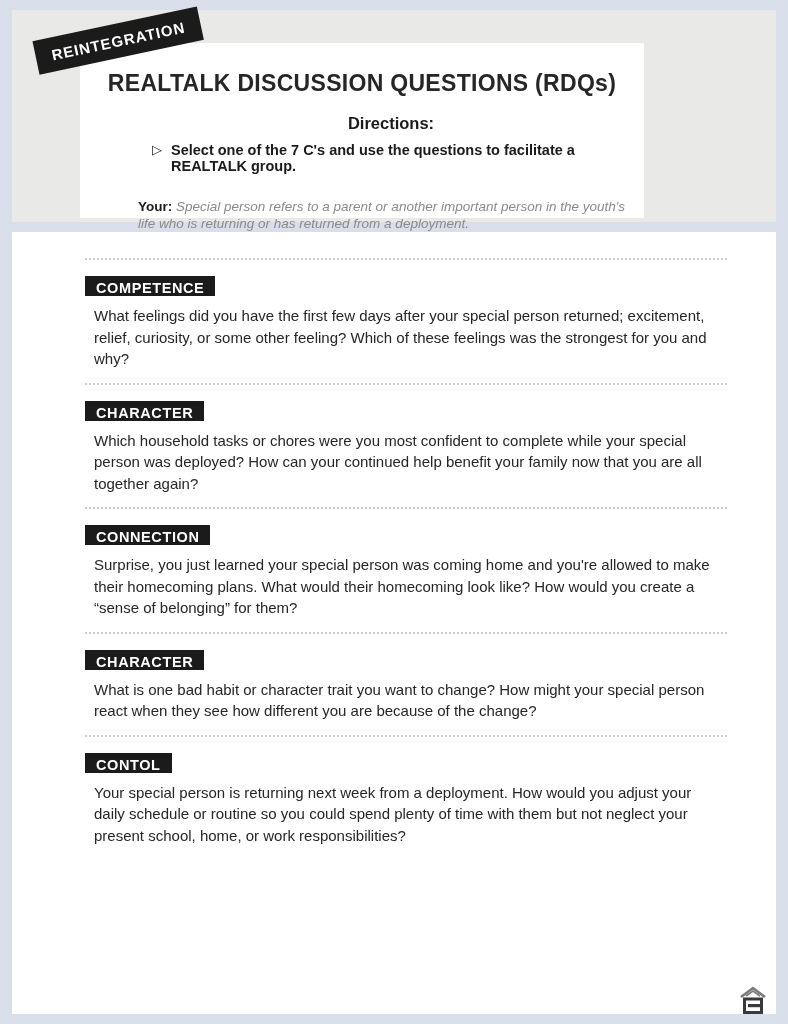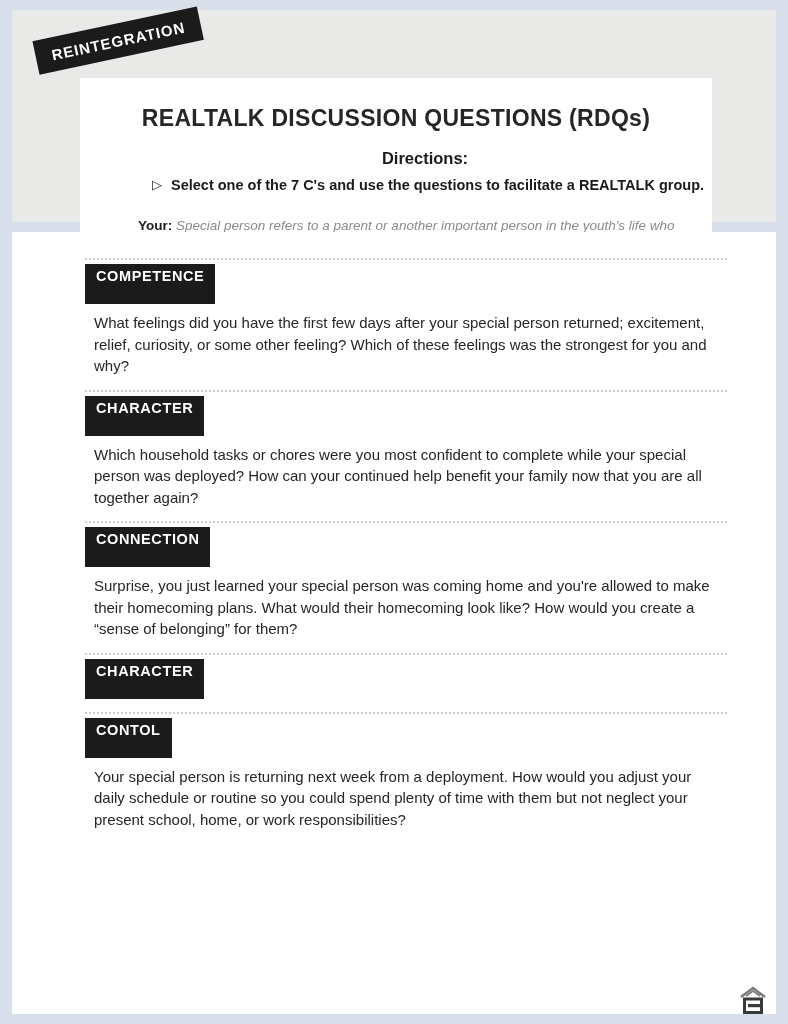--- a/index.html
+++ b/index.html
@@ -20,23 +20,22 @@
     position: absolute;
     left: 12px; right: 12px; top: 10px;
     height: 212px;
     background: #e9e9e8;
   }
 
   
   .title-box {
     position: absolute;
     left: 80px; top: 43px;
-    width: 632px; height: 175px;
+    width: 564px; height: 175px;
     background: #ffffff;
-    margin-top: 35px;
   }
   .doc-title {
     margin-top: 27px;
     text-align: center;
     font-size: 23px;
     font-weight: 700;
     letter-spacing: 0.3px;
     color: #262626;
   }
   .directions-label {
@@ -102,27 +101,27 @@
     padding-top: 26px;
     margin-left: 73px;
     margin-right: 49px;
   }
   .section {
     border-top: 2px dotted #cccccc;
     padding-bottom: 13px;
   }
   .section-label {
     display: inline-block;
-    margin-top: 4px;
+    margin-top: 16px;
     background: #1b1b1b;
     color: #ffffff;
     font-size: 14.5px;
     font-weight: 700;
     letter-spacing: 0.6px;
-    padding: 4px 11px 20px;
+    padding: 4px 11px 0;
   }
   .section-question {
     margin: 8px 0 0 9px;
     max-width: 625px;
     font-size: 15px;
     line-height: 21.5px;
     color: #262626;
   }
 
   
@@ -167,20 +166,21 @@
         <p class="section-question">Which household tasks or chores were you most confident to complete while your special person was deployed? How can your continued help benefit your family now that you are all together again?</p>
       </div>
 
       <div class="section">
         <div class="section-label">CONNECTION</div>
         <p class="section-question">Surprise, you just learned your special person was coming home and you're allowed to make their homecoming plans. What would their homecoming look like? How would you create a “sense of belonging” for them?</p>
       </div>
 
       <div class="section">
         <div class="section-label">CHARACTER</div>
+        <p class="section-question">What is one bad habit or character trait you want to change? How might your special person react when they see how different you are because of the change?</p>
       </div>
 
 
 
       <div class="section">
         <div class="section-label">CONTOL</div>
         <p class="section-question">Your special person is returning next week from a deployment. How would you adjust your daily schedule or routine so you could spend plenty of time with them but not neglect your present school, home, or work responsibilities?</p>
       </div>
 
     </div>

